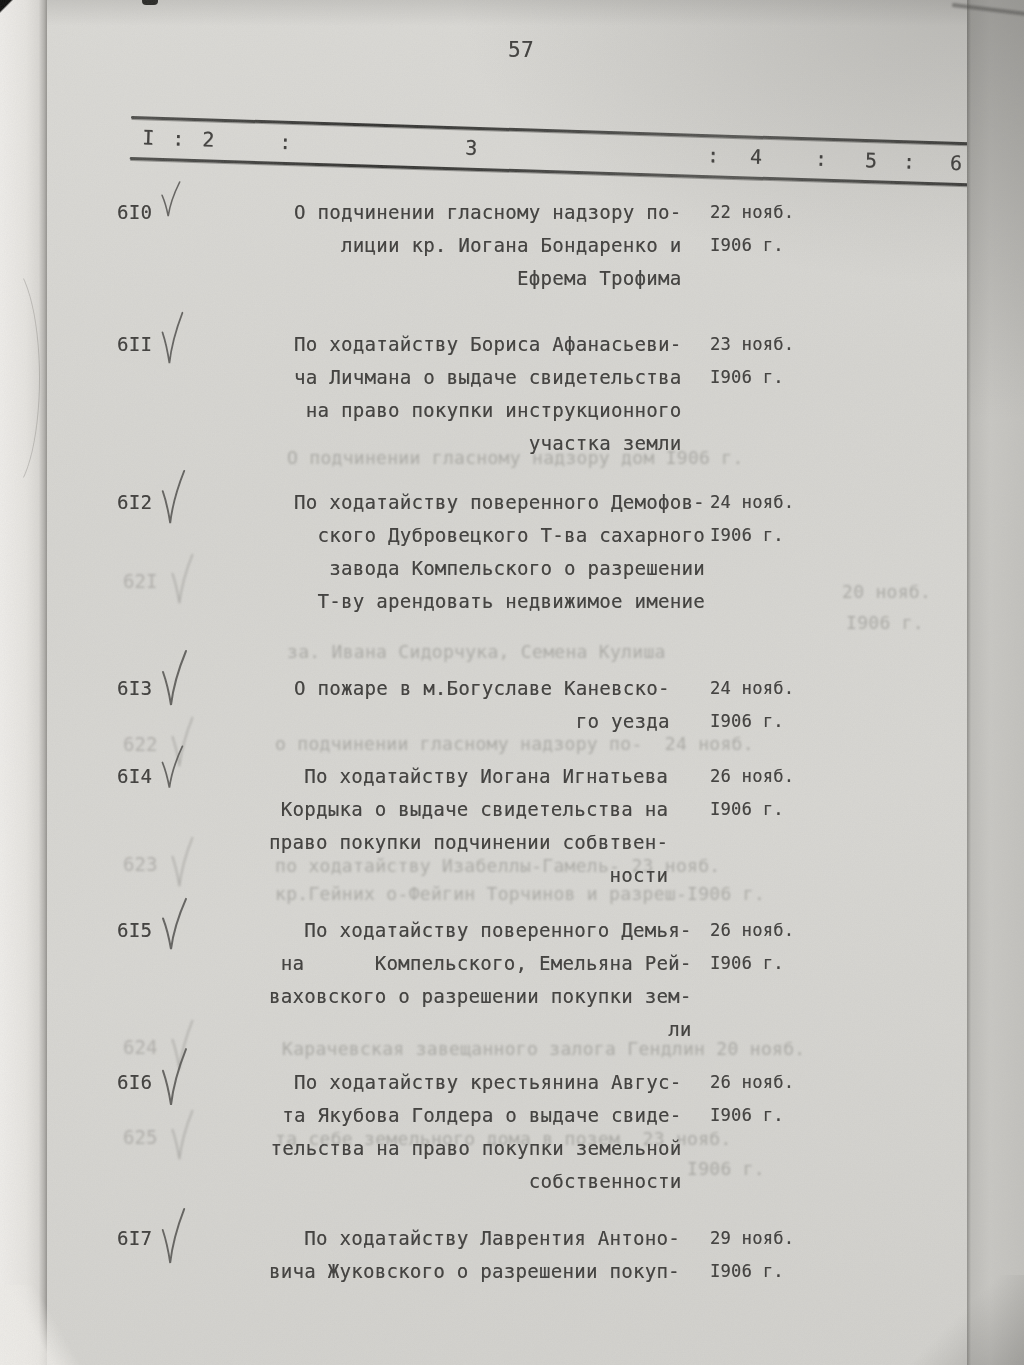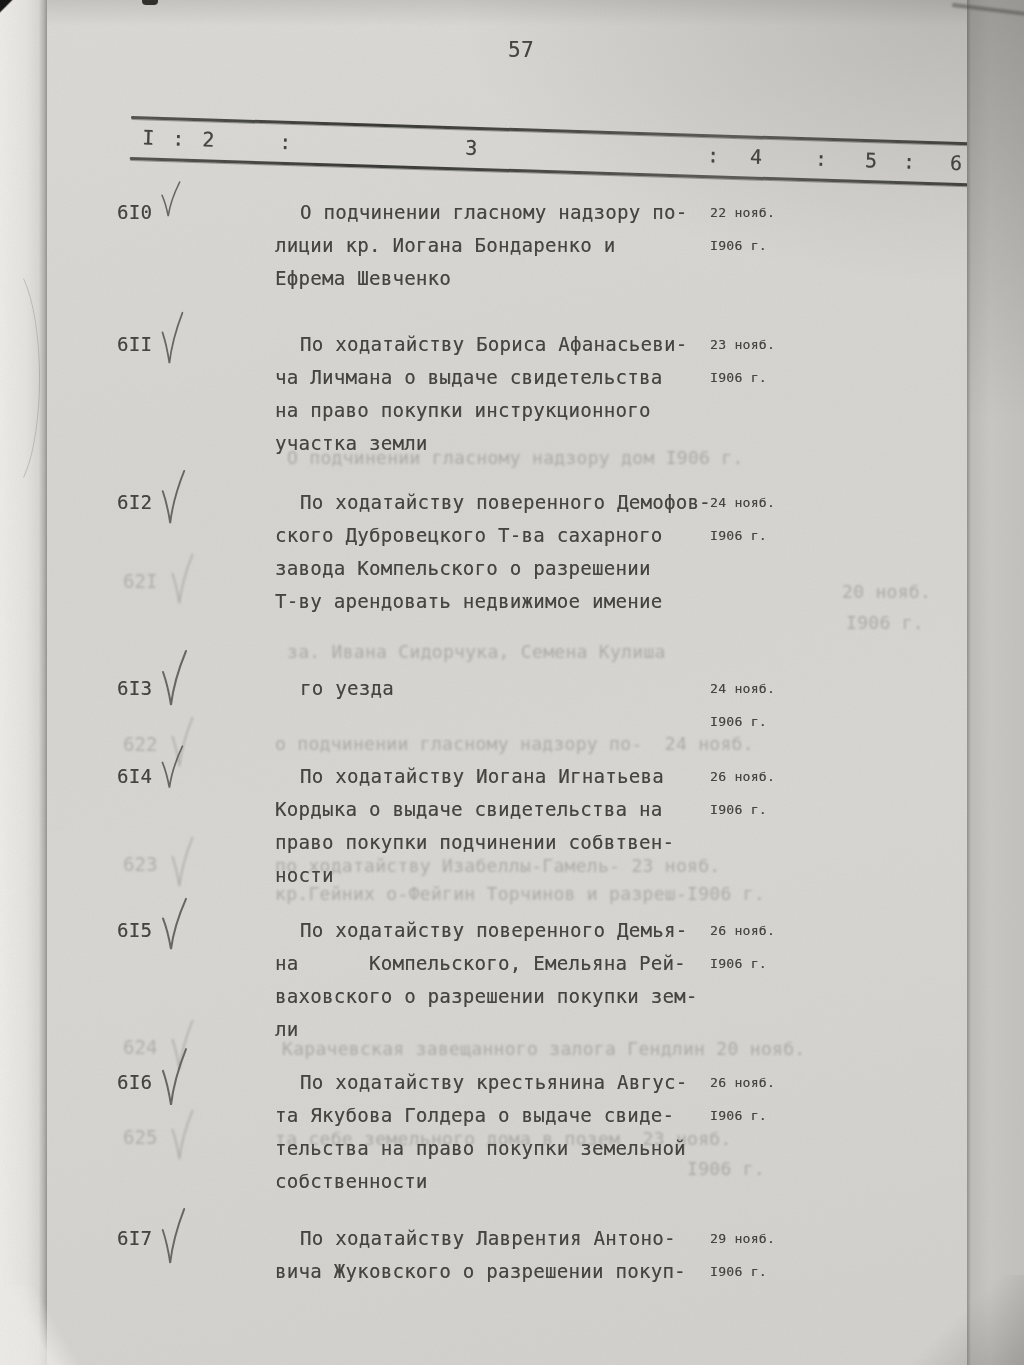--- a/index.html
+++ b/index.html
@@ -65,23 +65,23 @@
   .check{position:absolute;left:112px;top:-16px;overflow:visible;}
   .c0 .check{height:38px;width:23px;}
   .c1 .check{height:56px;width:26px;top:-18px;}
   .c2 .check{height:58px;width:28px;top:-18px;}
   .c3 .check{height:60px;width:30px;top:-24px;}
   .c4 .check{height:46px;width:26px;}
   .c5 .check{height:56px;width:30px;top:-18px;}
   .c6 .check{height:62px;width:30px;top:-20px;}
   .c7 .check{height:60px;width:28px;top:-16px;}
   .check path{stroke:#4d4c4a;stroke-width:2;fill:none;stroke-linecap:round;opacity:.85;}
-  .entry-desc{position:absolute;left:228px;top:0;font-size:19px;line-height:33px;white-space:pre;}
+  .entry-desc{position:absolute;left:222px;top:0;font-size:19px;line-height:33px;white-space:pre;text-align:right;}
   .entry-desc .tline:first-child{padding-left:25px;}
-  .entry-date{position:absolute;left:663px;top:0;font-size:13px;line-height:33px;white-space:pre;}
+  .entry-date{position:absolute;left:663px;top:0;font-size:17px;line-height:33px;white-space:pre;}
   
   .ghost{position:absolute;font-size:18px;white-space:pre;color:rgba(88,87,83,.34);
     filter:blur(1.25px);letter-spacing:.3px;}
   .ghost-num{position:absolute;font-size:19px;color:rgba(88,87,83,.30);filter:blur(1.1px);}
   .ghost-check{position:absolute;overflow:visible;opacity:.28;filter:blur(1px);}
   .ghost-check path{stroke:#555450;stroke-width:2;fill:none;stroke-linecap:round;}
 </style>
 </head>
 <body>
 
@@ -111,21 +111,21 @@
         <span class="hcell" style="left: 773px;">:</span>
         <span class="hcell" style="left: 820px;">6</span>
       </div>
 
     <div class="entries">
         <div class="entry e0 c0">
     <div class="entry-num tw">6I0</div>
     <svg class="check" viewBox="0 0 30 60" preserveAspectRatio="none" xmlns="http://www.w3.org/2000/svg">
       <path d="M4 24 Q9 38 12 57 Q15 32 27 3"></path>
     </svg>
-    <div class="entry-desc tw"><div class="tline">О подчинении гласному надзору по-</div><div class="tline">лиции кр. Иогана Бондаренко и</div><div class="tline">Ефрема Шевченко</div></div>
+    <div class="entry-desc tw"><div class="tline">О подчинении гласному надзору по-</div><div class="tline">лиции кр. Иогана Бондаренко и</div><div class="tline">Ефрема Трофима</div></div>
     <div class="entry-date tw"><div>22 нояб.</div><div>I906 г.</div></div>
   </div>
         <div class="entry e1 c1">
     <div class="entry-num tw">6II</div>
     <svg class="check" viewBox="0 0 30 60" preserveAspectRatio="none" xmlns="http://www.w3.org/2000/svg">
       <path d="M4 24 Q9 38 12 57 Q15 32 27 3"></path>
     </svg>
     <div class="entry-desc tw"><div class="tline">По ходатайству Бориса Афанасьеви-</div><div class="tline">ча Личмана о выдаче свидетельства</div><div class="tline">на право покупки инструкционного</div><div class="tline">участка земли</div></div>
     <div class="entry-date tw"><div>23 нояб.</div><div>I906 г.</div></div>
   </div>
@@ -135,21 +135,21 @@
       <path d="M4 24 Q9 38 12 57 Q15 32 27 3"></path>
     </svg>
     <div class="entry-desc tw"><div class="tline">По ходатайству поверенного Демофов-</div><div class="tline">ского Дубровецкого Т-ва сахарного</div><div class="tline">завода Компельского о разрешении</div><div class="tline">Т-ву арендовать недвижимое имение</div></div>
     <div class="entry-date tw"><div>24 нояб.</div><div>I906 г.</div></div>
   </div>
         <div class="entry e3 c3">
     <div class="entry-num tw">6I3</div>
     <svg class="check" viewBox="0 0 30 60" preserveAspectRatio="none" xmlns="http://www.w3.org/2000/svg">
       <path d="M4 24 Q9 38 12 57 Q15 32 27 3"></path>
     </svg>
-    <div class="entry-desc tw"><div class="tline">го уезда</div></div>
+    <div class="entry-desc tw"><div class="tline">О пожаре в м.Богуславе Каневско-</div><div class="tline">го уезда</div></div>
     <div class="entry-date tw"><div>24 нояб.</div><div>I906 г.</div></div>
   </div>
         <div class="entry e4 c4">
     <div class="entry-num tw">6I4</div>
     <svg class="check" viewBox="0 0 30 60" preserveAspectRatio="none" xmlns="http://www.w3.org/2000/svg">
       <path d="M4 24 Q9 38 12 57 Q15 32 27 3"></path>
     </svg>
     <div class="entry-desc tw"><div class="tline">По ходатайству Иогана Игнатьева</div><div class="tline">Кордыка о выдаче свидетельства на</div><div class="tline">право покупки подчинении собвтвен-</div><div class="tline">ности</div></div>
     <div class="entry-date tw"><div>26 нояб.</div><div>I906 г.</div></div>
   </div>

